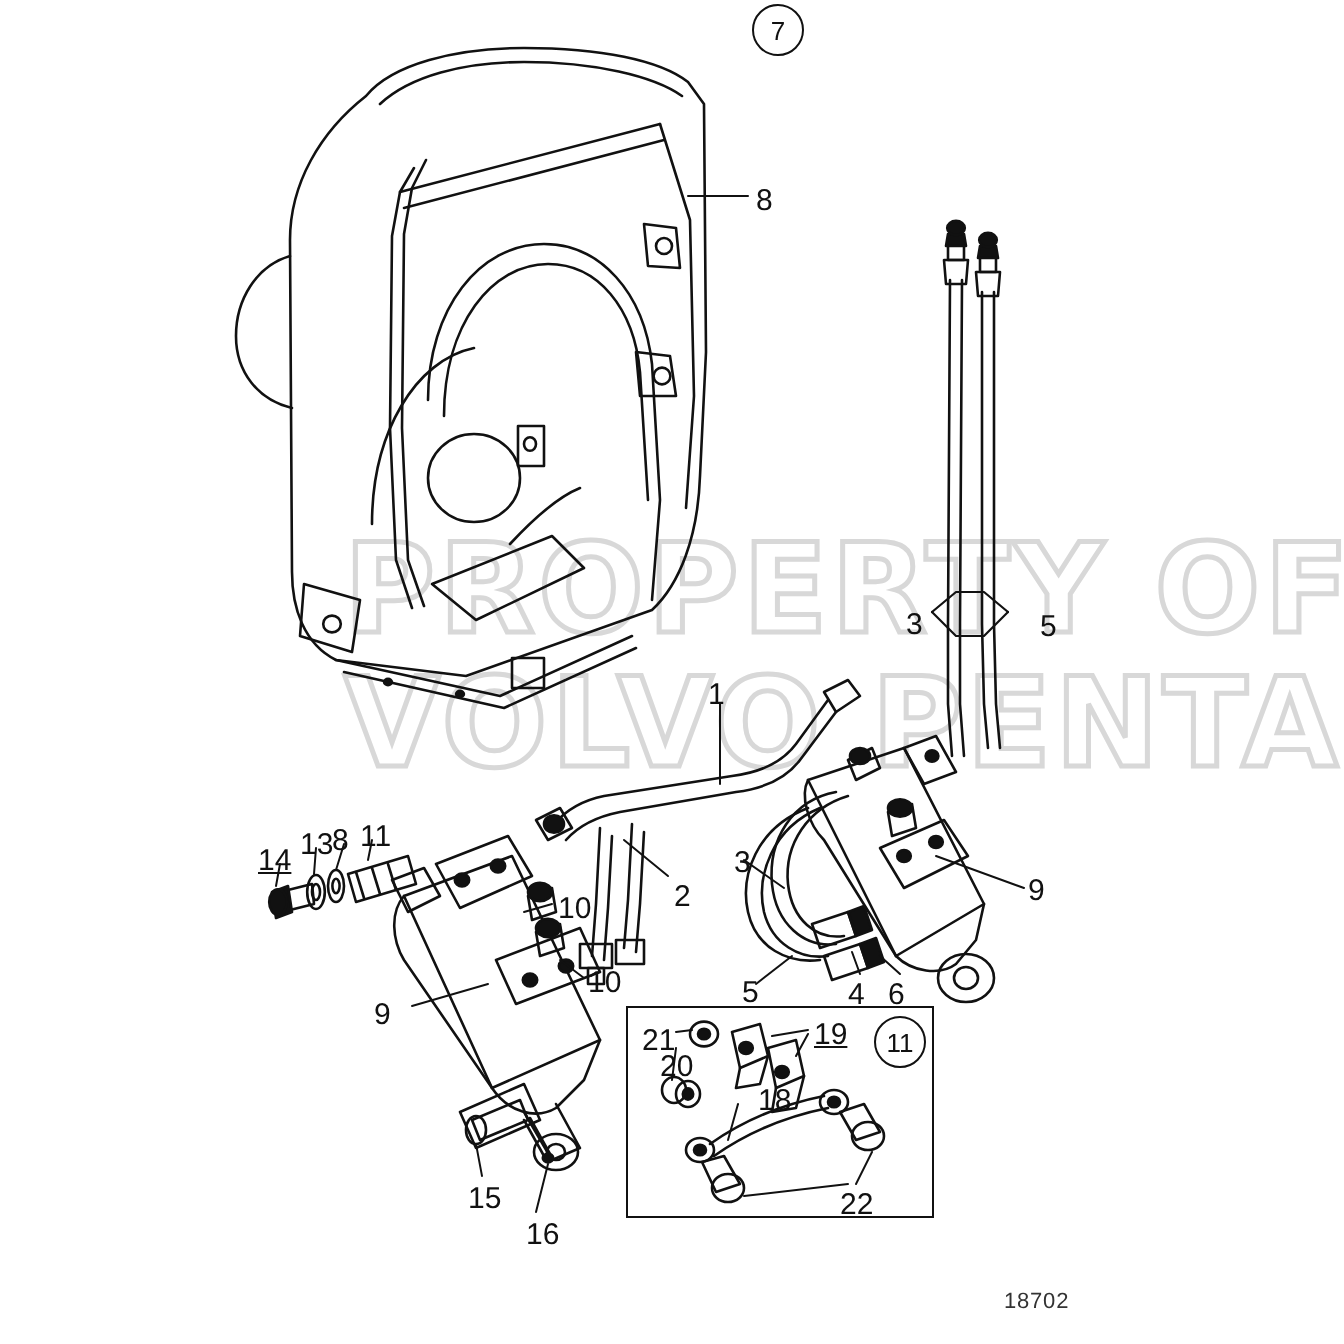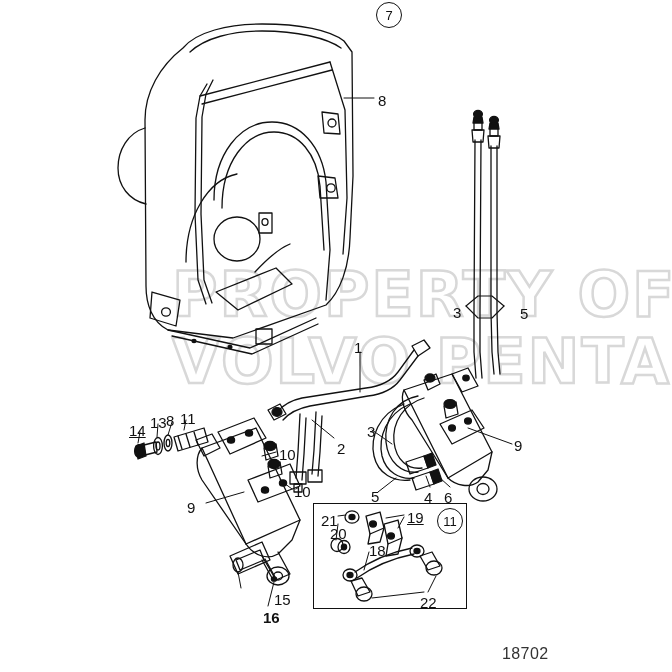--- a/index.html
+++ b/index.html
@@ -25,21 +25,21 @@
     width:24px;height:24px;
     border:1.4px solid #111111;
     border-radius:50%;
     display:flex;align-items:center;justify-content:center;
     font-size:13px;
     color:#111111;
     background:transparent;
   }
   .drawing-no{
     position:absolute;
-    font-size:16px;
+    font-size:11px;
     letter-spacing:0.4px;
     color:#333333;
   }
   .wm{
     position:absolute;
     font-family:"DejaVu Sans", sans-serif;
     font-weight:bold;
     color:transparent;
     -webkit-text-stroke:2.5px #d8d8d8;
     font-size:62px;
@@ -326,29 +326,29 @@
       <div class="callout" style="left: 337px; top: 441px;">2</div>
       <div class="callout" style="left: 367px; top: 424px;">3</div>
       <div class="callout" style="left: 514px; top: 438px;">9</div>
       <div class="callout" style="left: 129px; top: 423px; text-decoration: underline;">14</div>
       <div class="callout" style="left: 150px; top: 415px;">13</div>
       <div class="callout" style="left: 166px; top: 413px;">8</div>
       <div class="callout" style="left: 180px; top: 411px;">11</div>
       <div class="callout" style="left: 279px; top: 447px;">10</div>
       <div class="callout" style="left: 294px; top: 484px;">10</div>
       <div class="callout" style="left: 187px; top: 500px;">9</div>
-      <div class="callout" style="left: 234px; top: 592px; margin-left: 40px;">15</div>
-      <div class="callout" style="left: 263px; top: 610px; font-weight: bold;">16</div>
+      <div class="callout" style="left: 234px; top: 592px;">15</div>
+      <div class="callout" style="left: 263px; top: 610px;">16</div>
       <div class="callout" style="left: 371px; top: 489px;">5</div>
       <div class="callout" style="left: 424px; top: 490px;">4</div>
       <div class="callout" style="left: 444px; top: 490px;">6</div>
       <div class="callout" style="left: 321px; top: 513px;">21</div>
       <div class="callout" style="left: 407px; top: 510px; text-decoration: underline;">19</div>
       <div class="callout" style="left: 330px; top: 526px;">20</div>
-      <div class="callout" style="left: 369px; top: 543px; text-align: right;">18</div>
+      <div class="callout" style="left: 379px; top: 543px; text-align: right;">18</div>
       <div class="callout" style="left: 420px; top: 595px; text-align: center;">22</div>
     </div>
 
   <div id="marker-layer">
       <div class="circled" style="left: 376px; top: 2px;">7</div>
       <div class="circled" style="left: 437px; top: 508px;">11</div>
     </div>
 
   <div class="drawing-no" style="left:502px;top:645px;">18702</div>
 

